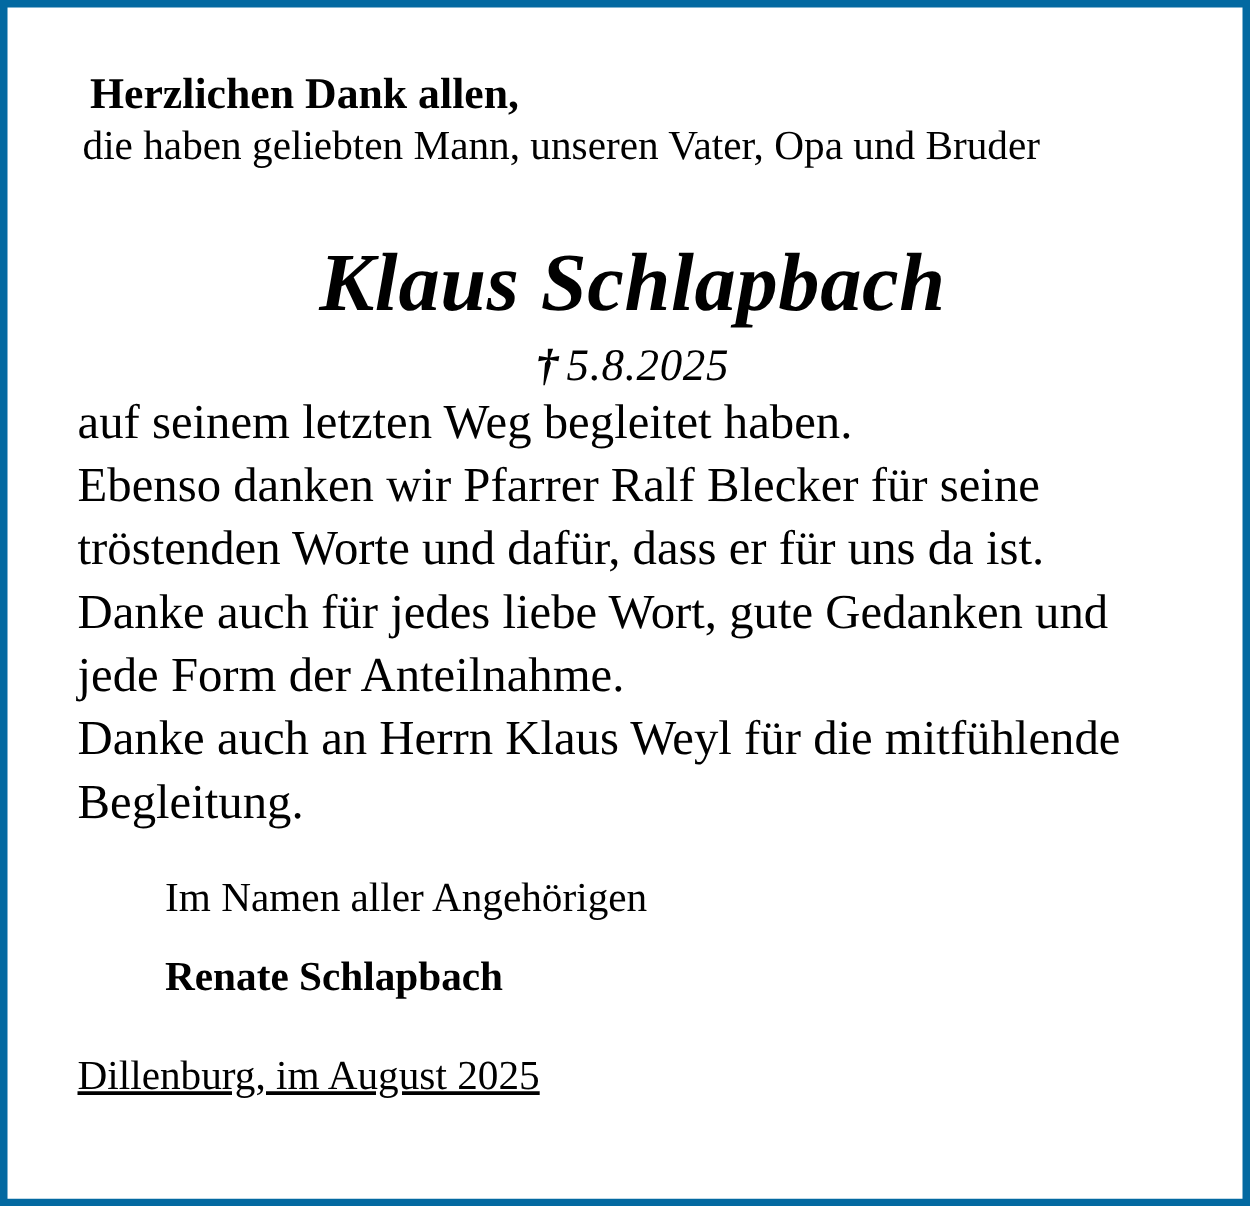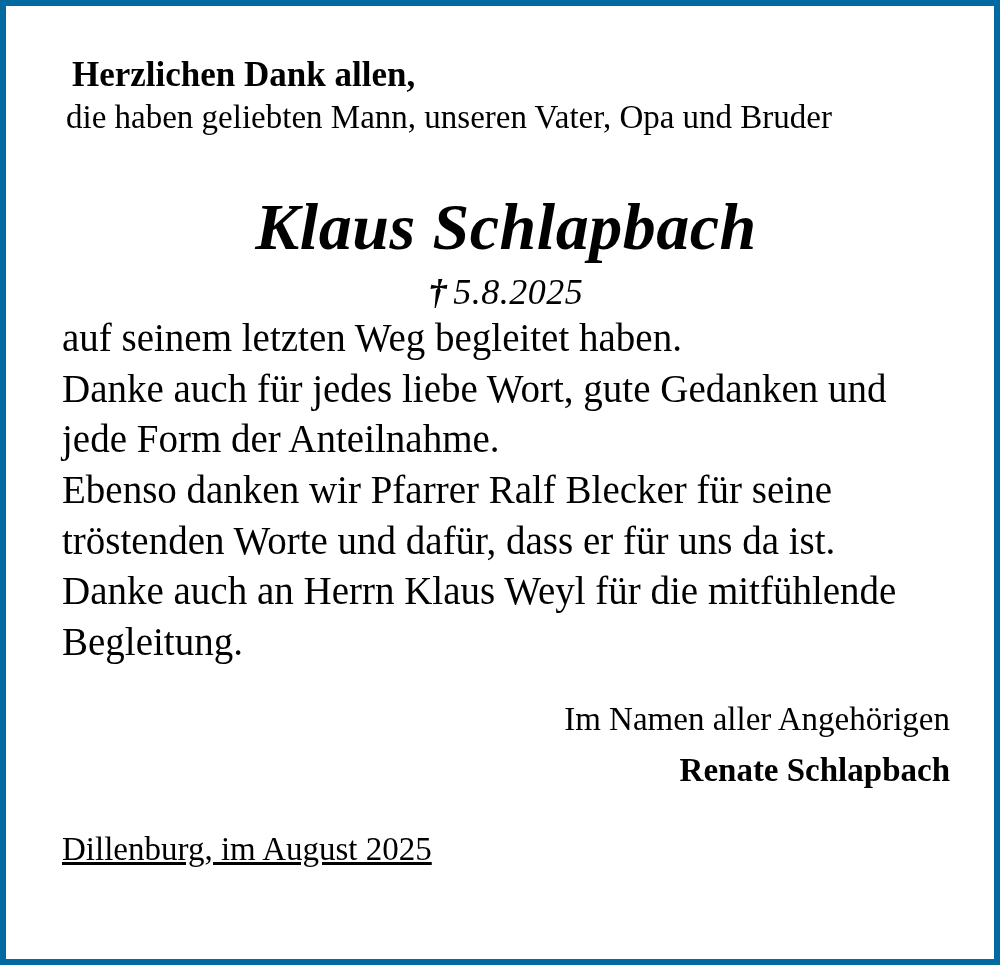--- a/index.html
+++ b/index.html
@@ -59,32 +59,32 @@
   .body-text {
     font-size: 39px;
     line-height: 1.30;
     max-width: 900px;
   }
   .body-text p {
     margin: 0;
   }
   .closing {
     margin-top: 30px;
-    text-align: right;
+    text-align: left;
     padding-left: 70px;
   }
   .closing-line {
     font-size: 33px;
     line-height: 1.28;
   }
   .closing-signature {
     font-size: 33px;
     font-weight: bold;
     line-height: 1.35;
-    margin-top: 8px;
+    margin-top: 20px;
   }
   .place-date {
     margin-top: 38px;
     font-size: 33px;
     line-height: 1.2;
     text-decoration: underline;
   }
 </style>
 </head>
 <body>
@@ -96,22 +96,22 @@
 
   <div class="name-block">
     <div class="deceased-name">Klaus Schlapbach</div>
     <div class="death-date">
       <span class="cross">†</span><span>5.8.2025</span>
     </div>
   </div>
 
   <div class="body-text">
     <p>auf seinem letzten Weg begleitet haben.</p>
+    <p>Ebenso danken wir Pfarrer Ralf Blecker für seine tröstenden Worte und dafür, dass er für uns da ist.</p>
     <p>Danke auch für jedes liebe Wort, gute Gedanken und jede Form der Anteilnahme.</p>
-    <p>Ebenso danken wir Pfarrer Ralf Blecker für seine tröstenden Worte und dafür, dass er für uns da ist.</p>
     <p>Danke auch an Herrn Klaus Weyl für die mitfühlende Begleitung.</p>
   </div>
 
   <div class="closing">
     <div class="closing-line">Im Namen aller Angehörigen</div>
     <div class="closing-signature">Renate Schlapbach</div>
   </div>
 
   <div class="place-date">Dillenburg, im August 2025</div>
 

